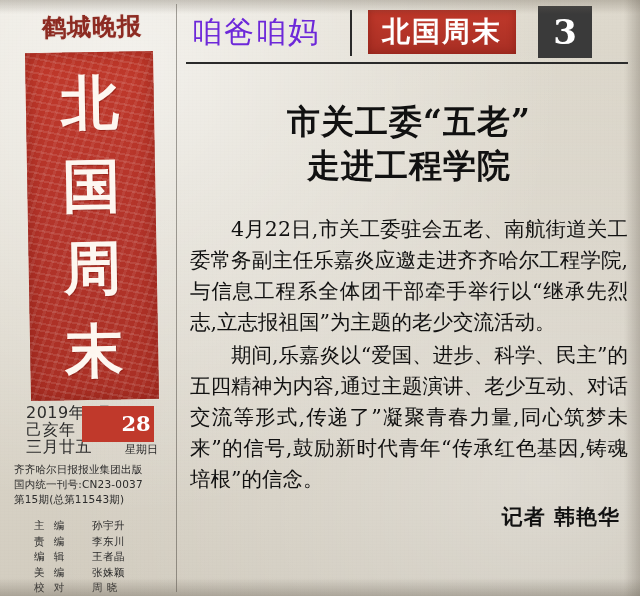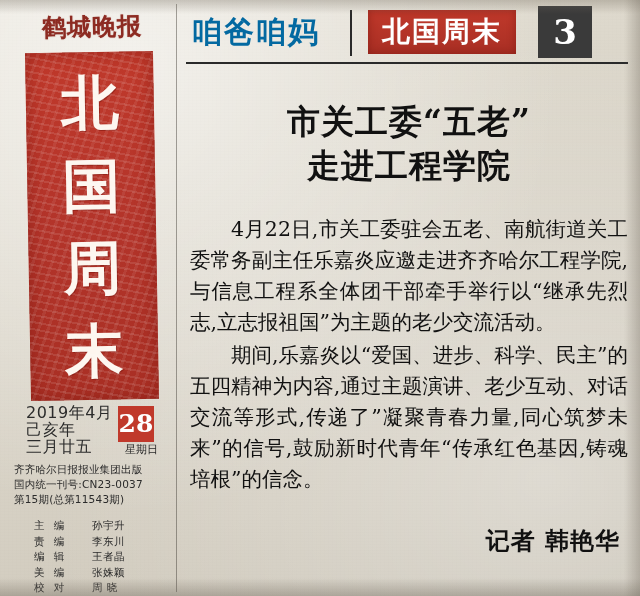--- a/index.html
+++ b/index.html
@@ -122,24 +122,25 @@
   }
   .date-num {
     position: absolute;
     right: 4px;
     top: 2px;
     width: 36px;
     height: 36px;
     background: #c0392b;
     color: #fff;
     font-family: "DejaVu Serif", serif;
-    font-size: 25px;
+    font-size: 21px;
     font-weight: bold;
     text-align: center;
     line-height: 36px;
+    padding-left: 36px;
   }
   .date-weekday {
     position: absolute;
     right: 0px;
     top: 38px;
     width: 44px;
     font-size: 11px;
     color: #2b2b2b;
     text-align: right;
   }
@@ -191,22 +192,22 @@
     top: 4px;
     width: 452px;
     height: 62px;
   }
   .hdr-title {
     position: absolute;
     left: 6px;
     top: 8px;
     font-family: "DejaVu Serif", serif;
     font-size: 30px;
-    font-weight: bold;
-    color: #0369a1;
+    font-weight: normal;
+    color: #6d28d9;
     letter-spacing: 2px;
     line-height: 40px;
     white-space: nowrap;
   }
   .hdr-sep {
     position: absolute;
     left: 164px;
     top: 6px;
     width: 2px;
     height: 46px;
@@ -280,25 +281,25 @@
     line-height: 31px;
     letter-spacing: 0px;
     text-align: justify;
     text-justify: inter-character;
   }
   .body p {
     margin: 0 0 2px 0;
     text-indent: 2em;
   }
   .byline {
-    margin-top: 30px;
+    margin-top: 8px;
     text-align: right;
     padding-right: 8px;
     font-family: "DejaVu Serif", serif;
-    font-size: 24px;
+    font-size: 21px;
     font-weight: bold;
     color: #111;
     letter-spacing: 1px;
   }
 
   
   .shade-top {
     position: absolute;
     left: 0; top: 0; right: 0; height: 14px;
     background: linear-gradient(180deg, rgba(120,112,98,.35), rgba(120,112,98,0));

